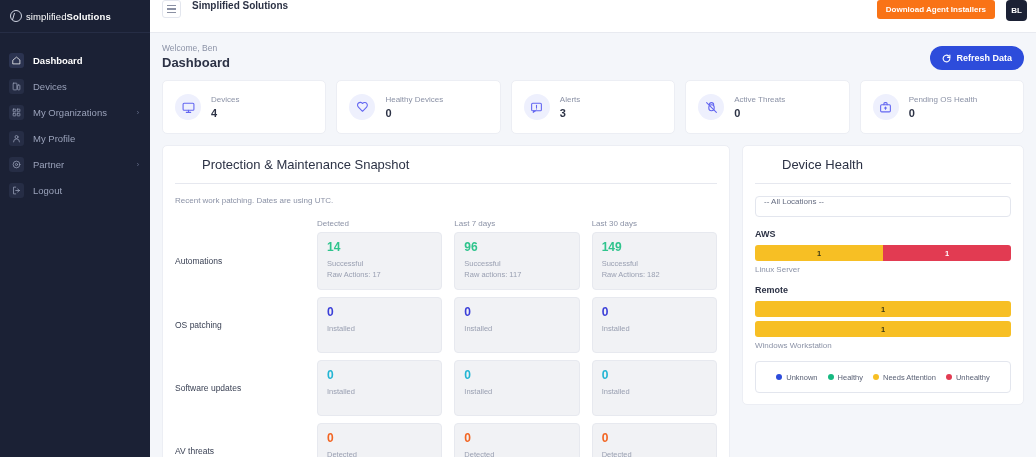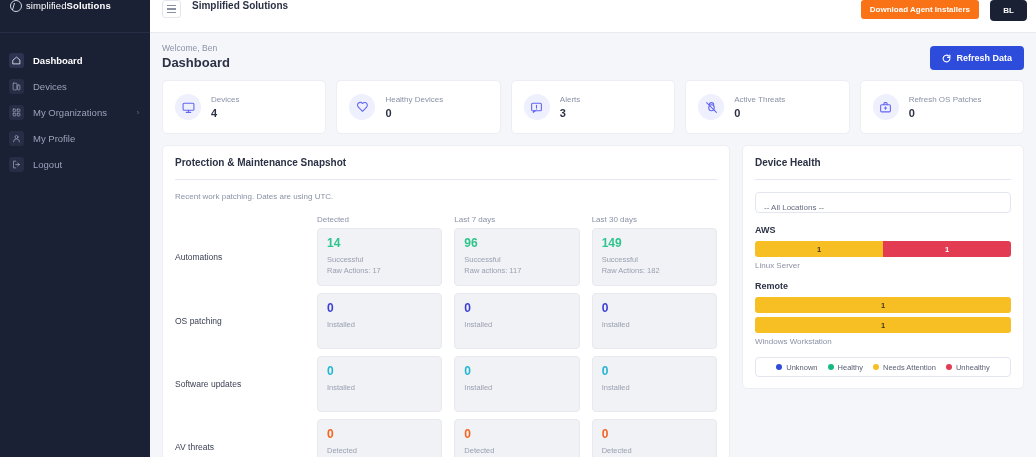--- a/index.html
+++ b/index.html
@@ -12,21 +12,21 @@
   .app { display: flex; width: 1036px; height: 457px; }
 
   
   .sidebar {
     width: 150px; flex: 0 0 150px;
     background: #1b2135;
     height: 457px;
     display: flex; flex-direction: column;
   }
   .brand {
-    height: 33px; display: flex; align-items: flex-start; gap: 4px;
+    height: 33px; display: flex; align-items: center; gap: 4px;
     padding: 0 10px;
     border-bottom: 1px solid #262d45;
   }
   .brand-mark {
     width: 12px; height: 12px; flex: 0 0 12px;
     border: 1.2px solid #cfd4e2; border-radius: 50%;
     position: relative;
   }
   .brand-mark::after {
     content: ""; position: absolute; left: 2.2px; top: 1.6px;
@@ -70,32 +70,32 @@
     cursor: pointer; background: #fff;
   }
   .burger i { display: block; width: 9px; height: 1.2px; background: #8a90a3; }
   .topbar-title { font-size: 10px; font-weight: 700; color: #2c3245; flex: 1; }
   .btn-download {
     background: #f97316; color: #fff; font-size: 8px; font-weight: 700;
     border: none; border-radius: 3px; padding: 5px 9px; cursor: pointer;
     white-space: nowrap;
   }
   .avatar {
-    width: 37px; height: 21px; border-radius: 4px; background: #1b2135;
+    width: 21px; height: 21px; border-radius: 4px; background: #1b2135;
     color: #fff; font-size: 8px; font-weight: 700;
     display: flex; align-items: center; justify-content: center; cursor: pointer;
   }
 
   .content { flex: 1; overflow: hidden; padding: 10px 12px 9px 12px; position: relative; }
 
   .page-head { display: flex; align-items: flex-end; justify-content: space-between; margin-bottom: 10px; }
   .welcome { font-size: 8.5px; color: #8b92a6; margin-bottom: 2px; }
   .page-title { font-size: 13px; font-weight: 700; color: #2c3245; }
   .btn-refresh {
-    background: #2d4cdb; color: #fff; border: none; border-radius: 4px;
+    background: #2d4cdb; color: #fff; border: none; border-radius: 12px;
     font-size: 9px; font-weight: 700; padding: 7px 12px; cursor: pointer;
     display: inline-flex; align-items: center; gap: 5px; white-space: nowrap;
   }
 
   
   .stats { display: flex; gap: 10px; margin-bottom: 11px; }
   .stat-card {
     flex: 1; background: #fff; border: 1px solid #eceef4; border-radius: 5px;
     height: 54px; display: flex; align-items: center; gap: 10px; padding: 0 12px;
   }
@@ -107,57 +107,57 @@
   .stat-value { font-size: 11px; font-weight: 700; color: #2c3245; }
 
   
   .panels { display: flex; gap: 12px; align-items: flex-start; }
   .panel {
     background: #fff; border: 1px solid #eceef4; border-radius: 5px;
     padding: 11px 12px;
   }
   .panel-left { flex: 1 1 auto; min-width: 0; }
   .panel-right { flex: 0 0 282px; }
-  .panel-title { font-size: 10px; font-weight: 700; color: #2c3245; }
+  .panel-title { font-size: 13px; font-weight: 400; color: #2c3245; margin-left: 27px; }
   .panel-rule { border-top: 1px solid #e6e8ef; margin: 11px 0 0 0; }
   .panel-sub { font-size: 8px; color: #8b92a6; margin: 12px 0 14px 0; }
 
   
   .snap-head, .snap-row { display: flex; align-items: stretch; }
   .snap-rowlabel { flex: 0 0 142px; font-size: 8.5px; color: #3b4255; display: flex; align-items: center; }
   .snap-cells { flex: 1; display: flex; gap: 12px; min-width: 0; }
   .snap-colhead { flex: 1; font-size: 8px; color: #8b92a6; padding-bottom: 4px; }
   .snap-cell {
     flex: 1; background: #f1f2f5; border: 1px solid #e7e9ef; border-radius: 4px;
     padding: 8px 9px; min-height: 56px;
   }
   .cell-num { font-size: 12px; font-weight: 700; line-height: 1.1; margin-bottom: 5px; }
   .cell-cap { font-size: 7.5px; color: #9aa0b2; line-height: 1.45; }
   .snap-row + .snap-row { margin-top: 7px; }
   .snap-row:first-of-type { margin-top: 0; }
 
   
   .select-box {
     border: 1px solid #e3e6ee; border-radius: 4px; height: 21px;
-    display: flex; align-items: flex-end; padding: 0 8px;
+    display: flex; align-items: flex-start; padding: 0 8px;
     font-size: 8px; color: #666d82; margin: 12px 0 12px 0; cursor: pointer;
     background: #fff;
   }
   .group-name { font-size: 9px; font-weight: 700; color: #2c3245; margin-bottom: 6px; }
   .bar {
     display: flex; height: 16px; border-radius: 3px; overflow: hidden; margin-bottom: 4px;
   }
   .bar-seg {
     display: flex; align-items: center; justify-content: center;
     font-size: 7.5px; font-weight: 700; color: #3d3a14;
   }
   .bar-seg.red { color: #ffffff; }
   .dev-name { font-size: 8px; color: #8b92a6; margin-bottom: 11px; }
   .legend {
-    border: 1px solid #e3e6ee; border-radius: 4px; height: 20px;
+    border: 1px solid #e3e6ee; border-radius: 4px; height: 32px;
     display: flex; align-items: center; justify-content: center; gap: 10px;
   }
   .legend-item { display: flex; align-items: center; gap: 4px; font-size: 7.5px; color: #5b6276; }
   .legend-dot { width: 6px; height: 6px; border-radius: 50%; display: block; }
 
   .scrollbar {
     position: absolute; right: 1px; top: 0; width: 5px; height: 100%;
     background: transparent;
   }
 </style>
@@ -202,20 +202,30 @@
           <span class="nav-caret">›</span>
         </div>
         <div class="nav-item">
           <span class="nav-ic">
             <svg width="9" height="9" viewBox="0 0 24 24" fill="none" stroke="#9aa2ba" stroke-width="2" stroke-linecap="round" stroke-linejoin="round">
               <circle cx="12" cy="8" r="4"></circle>
               <path d="M4 21a8 8 0 0 1 16 0"></path>
             </svg>
           </span>
           <span class="nav-label">My Profile</span>
+        </div>
+        <div class="nav-item">
+          <span class="nav-ic">
+            <svg width="9" height="9" viewBox="0 0 24 24" fill="none" stroke="#9aa2ba" stroke-width="2" stroke-linecap="round" stroke-linejoin="round">
+              <circle cx="12" cy="12" r="9"></circle>
+              <circle cx="12" cy="12" r="3"></circle>
+            </svg>
+          </span>
+          <span class="nav-label">Partner</span>
+          <span class="nav-caret">›</span>
         </div>
         <div class="nav-item">
           <span class="nav-ic">
             <svg width="9" height="9" viewBox="0 0 24 24" fill="none" stroke="#9aa2ba" stroke-width="2" stroke-linecap="round" stroke-linejoin="round">
               <path d="M10 3H4v18h6"></path>
               <path d="M15 8l5 4-5 4"></path>
               <path d="M20 12H10"></path>
             </svg>
           </span>
           <span class="nav-label">Logout</span>
@@ -304,21 +314,21 @@
           </div>
           <div class="stat-card">
             <span class="stat-ic">
               <svg width="13" height="13" viewBox="0 0 24 24" fill="none" stroke-width="2" stroke-linecap="round" stroke-linejoin="round">
                 <rect x="3" y="7" width="18" height="13" rx="2" stroke="#6366f1"></rect>
                 <path d="M9 7V5a2 2 0 0 1 2-2h2a2 2 0 0 1 2 2v2" stroke="#6366f1"></path>
                 <path d="M12 11v4M10 13h4" stroke="#6366f1"></path>
               </svg>
             </span>
             <div>
-              <div class="stat-label">Refresh OS Patches</div>
+              <div class="stat-label">Pending OS Health</div>
               <div class="stat-value">0</div>
             </div>
           </div>
         </div>
 
       <div class="panels">
 
         <section class="panel panel-left">
           <div class="panel-title">Protection &amp; Maintenance Snapshot</div>
           <div class="panel-rule"></div>

